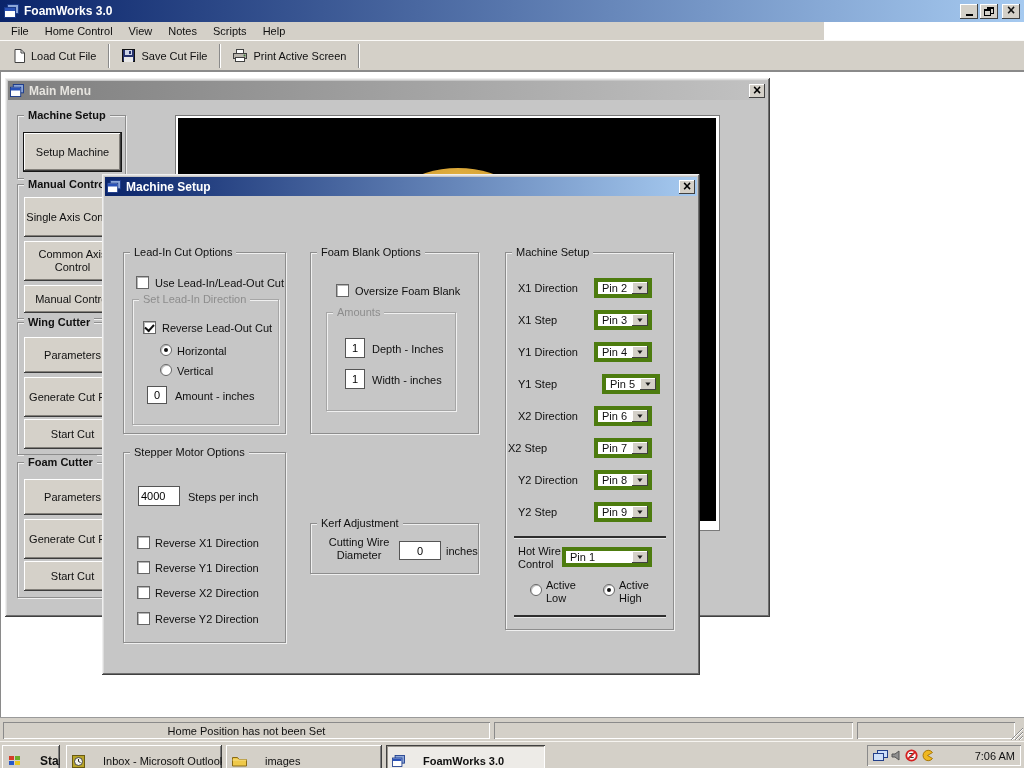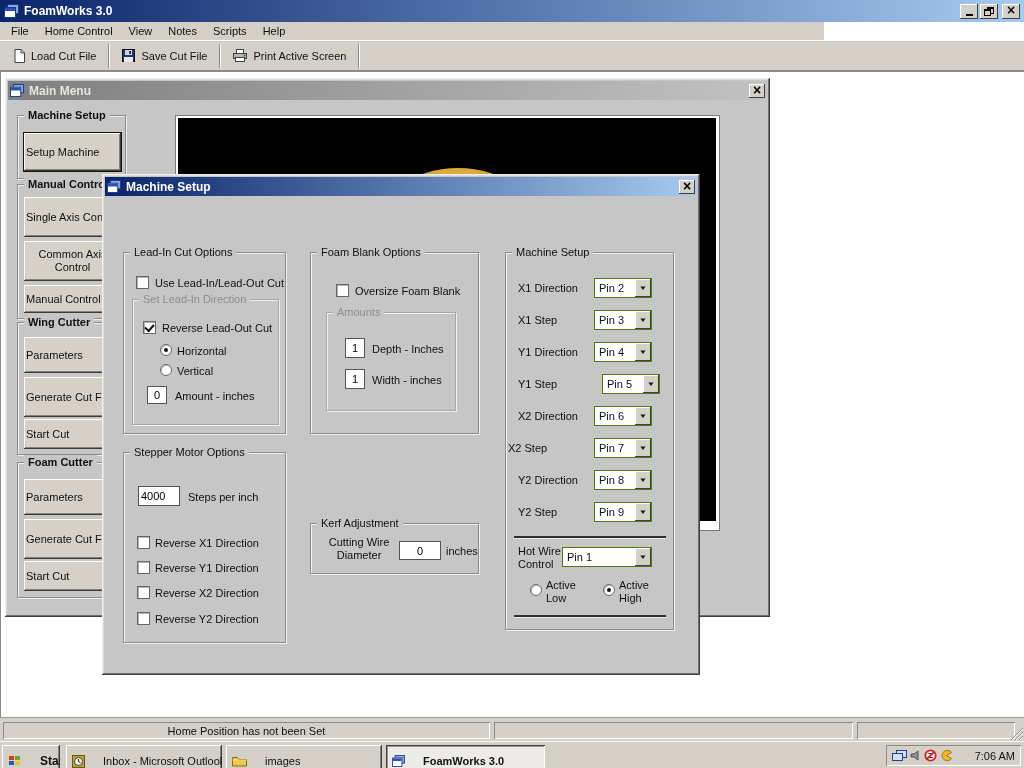--- a/index.html
+++ b/index.html
@@ -31,30 +31,30 @@
   .inactive-title{background:linear-gradient(90deg,#7f7f7f,#c2c2c2);color:#e6e4df}
   .active-title{background:linear-gradient(90deg,#0a246a,#a6caf0);color:#fff}
   .xbtn{width:16px;height:14px;background:#d4d0c8;color:#000;display:flex;align-items:center;justify-content:center;flex:none}
   
   .group{position:absolute;border:1px solid #8d8d8d;box-shadow:1px 1px 0 #f0f0f0,inset 1px 1px 0 #f0f0f0;box-sizing:border-box}
   .legend{position:absolute;top:-8px;left:6px;background:#c6c6c6;padding:0 4px;line-height:14px;white-space:nowrap}
   .legend.b{font-weight:bold}
   .legend.dis{color:#8d8d8d}
   .group.dis-b{border-color:#a6a6a6}
   .btn3d{position:absolute;background:#d5d1c9;box-shadow:inset -1px -1px 0 #3c3c3c,inset 1px 1px 0 #fff,inset -2px -2px 0 #83807a;
-         display:flex;align-items:center;justify-content:flex-start;text-align:center;line-height:13px;padding:2px;box-sizing:border-box;cursor:default}
+         display:flex;align-items:center;justify-content:center;text-align:center;line-height:13px;padding:2px;box-sizing:border-box;cursor:default}
   .btn3d.default{outline:1px solid #151515}
   .cbx{position:absolute;width:13px;height:13px;background:#fff;border:1px solid #666;box-shadow:inset 1px 1px 0 #b5b5b5;box-sizing:border-box}
   .tick{position:absolute;left:1px;top:2px;width:7px;height:4px;border-left:2px solid #0f0f0f;border-bottom:2px solid #0f0f0f;transform:rotate(-48deg)}
   .rad{position:absolute;width:12px;height:12px;border-radius:50%;background:#fff;border:1px solid #666;box-shadow:inset 1px 1px 0 #c0c0c0;box-sizing:border-box}
   .dot{position:absolute;left:3px;top:3px;width:4px;height:4px;border-radius:50%;background:#0f0f0f}
   .lbl{position:absolute;white-space:nowrap}
   .tfield{position:absolute;background:#fff;border:1px solid #555;box-sizing:border-box;font:11px "Liberation Sans",sans-serif;padding:0 2px}
   .center{text-align:center}
-  .dd{position:absolute;background:#fff;border:1px solid #4d7c0f;box-sizing:border-box;display:flex;align-items:stretch}
+  .dd{position:absolute;background:#fff;border:4px solid #4d7c0f;box-sizing:border-box;display:flex;align-items:stretch}
   .dd-val{flex:1;padding-left:4px;display:flex;align-items:center}
   .dd-btn{width:16px;background:#d4d0c8;box-shadow:inset -1px -1px 0 #404040,inset 1px 1px 0 #fff;display:flex;align-items:center;justify-content:center;flex:none}
   .dd-btn::before{content:"\25BC";font-size:6px;color:#1a1a1a;transform:scaleX(1.5)}
   .hr2{position:absolute;height:2px;background:#2e2e2e;box-shadow:0 1px 0 #e8e8e8}
   .done-x{font-size:16px;font-weight:bold;line-height:14px}
   .done-x::before{content:"\00D7"}
   
   .preview{position:absolute;left:170px;top:37px;width:545px;height:416px;background:#fff;border:1px solid #7a7a7a;box-sizing:border-box}
   .preview-black{position:absolute;left:2px;top:2px;right:3px;bottom:9px;background:#000;overflow:hidden}
   .arc{position:absolute;left:195px;top:50px;width:170px;height:132px;border-radius:50%;
@@ -62,21 +62,21 @@
   
   .status{left:0;top:717px;width:1024px;height:24px;background:#d4d0c8;border-top:1px solid #9a9a9a;box-sizing:border-box}
   .spanel{position:absolute;top:4px;height:17px;box-shadow:inset 1px 1px 0 #8a8a8a,inset -1px -1px 0 #fff;
           display:flex;align-items:center;justify-content:center;overflow:hidden}
   .grip{position:absolute;right:1px;bottom:1px}
   .taskbar{left:0;top:741px;width:1024px;height:27px;background:#d4d0c8;border-top:1px solid #f6f4f0;box-sizing:border-box}
   .tk{position:absolute;top:3px;height:21px;background:#d4d0c8;box-shadow:inset -1px -1px 0 #404040,inset 1px 1px 0 #fff,inset -2px -2px 0 #808080;
       display:flex;align-items:center;gap:18px;padding:16px 6px;box-sizing:border-box;overflow:hidden;white-space:nowrap}
   .tk.active{background:#edebe7;font-weight:bold;box-shadow:inset 1px 1px 0 #404040,inset -1px -1px 0 #fff,inset 2px 2px 0 #9a968e}
   .tk.start{font-weight:bold;font-size:12px}
-  .tray{position:absolute;right:3px;top:3px;width:135px;height:21px;box-shadow:inset 1px 1px 0 #8a8a8a,inset -1px -1px 0 #fff;
+  .tray{position:absolute;right:3px;top:3px;width:154px;height:21px;box-shadow:inset 1px 1px 0 #8a8a8a,inset -1px -1px 0 #fff;
         display:flex;align-items:center;gap:3px;padding:0 6px;box-sizing:border-box}
   .tray .time{margin-left:auto}
   svg{display:block}
 </style>
 </head>
 <body>
 
 <div class="abs titlebar">
   <span>
     <svg width="15" height="14" viewBox="0 0 15 14">

